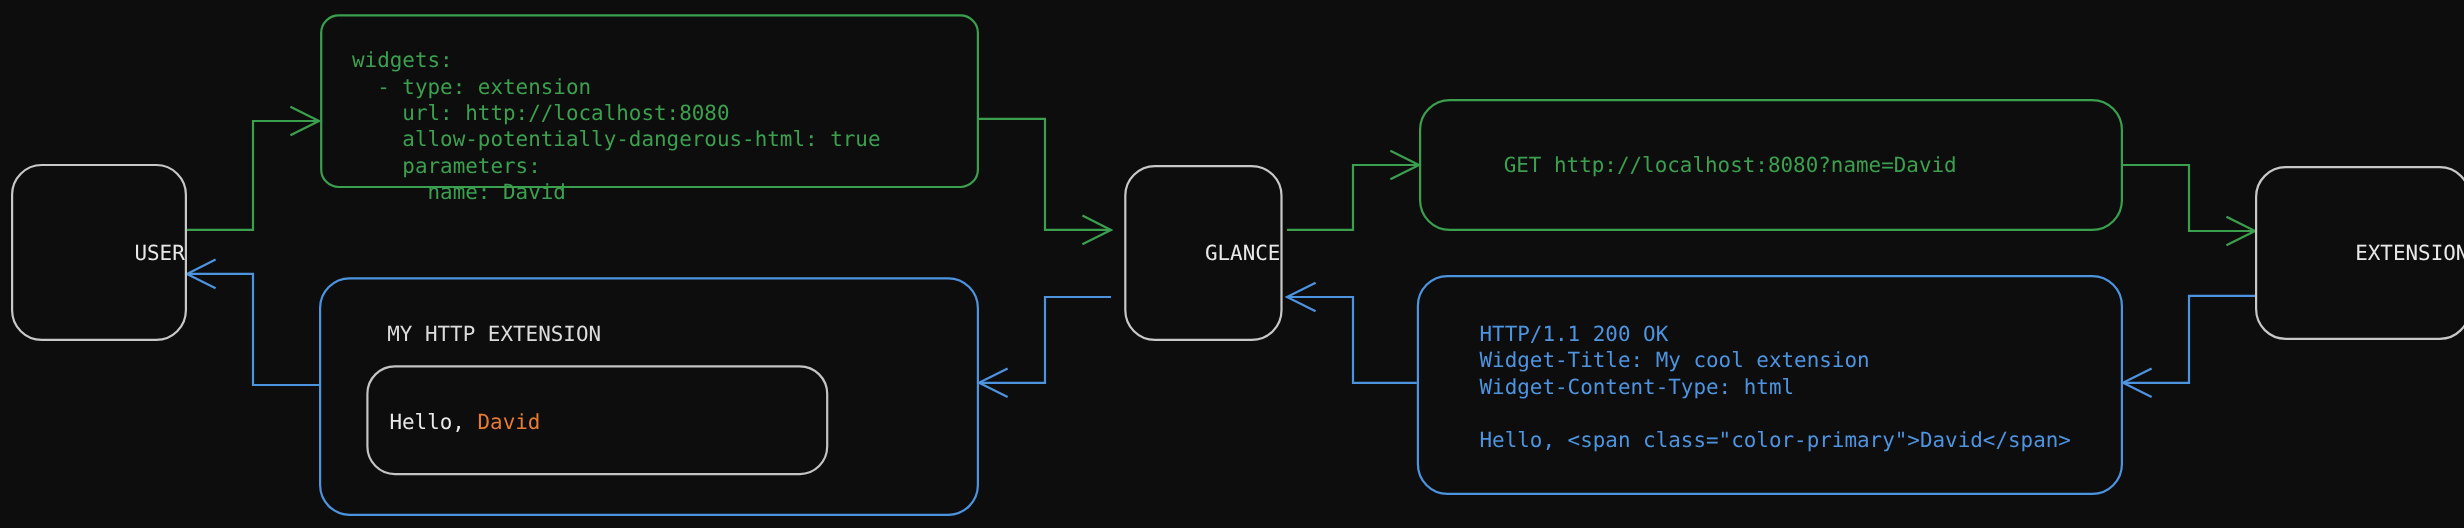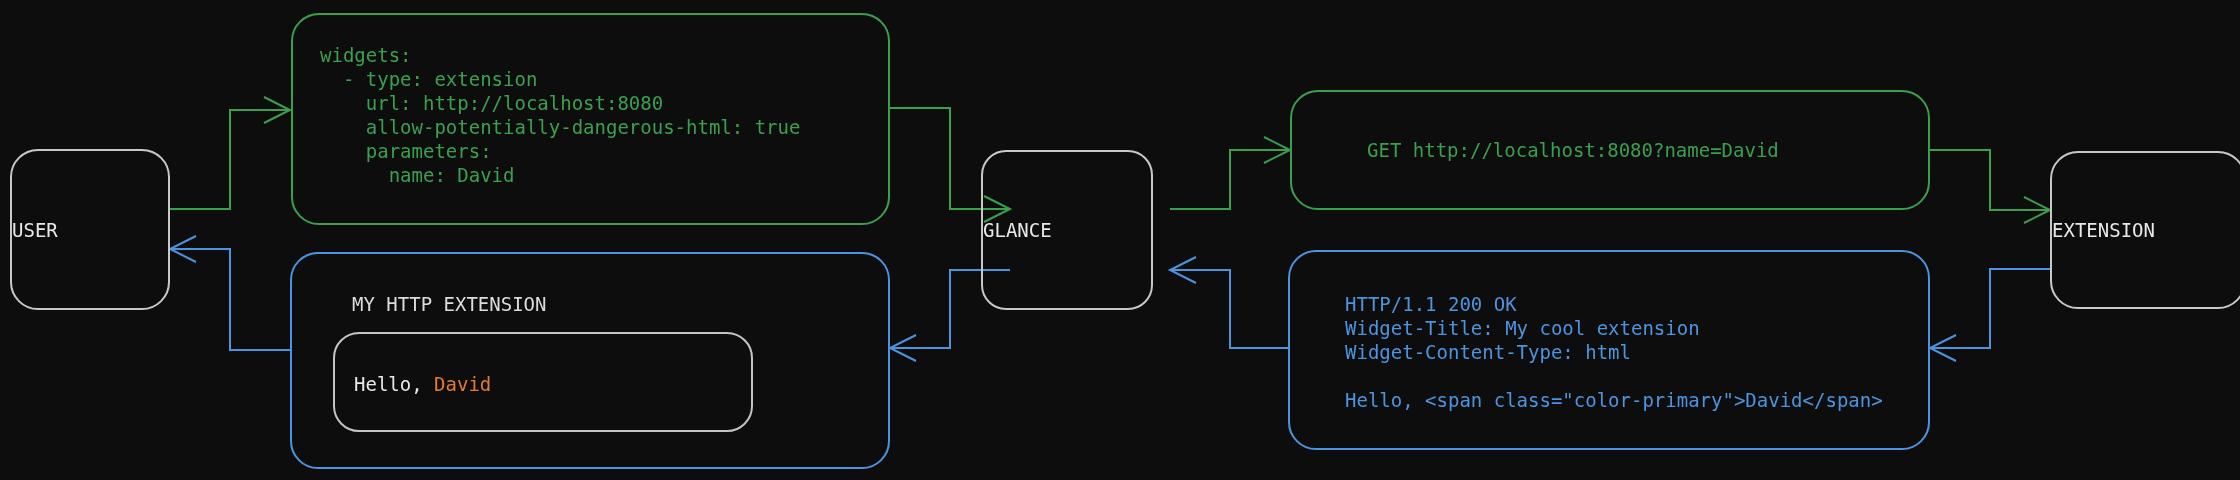--- a/index.html
+++ b/index.html
@@ -10,28 +10,28 @@
   .canvas{
     position:relative;width:2240px;height:480px;background:var(--bg);
     font-family:"DejaVu Sans Mono","Liberation Mono",monospace;
     font-size:19px;line-height:24px;overflow:hidden;
   }
   .connectors{position:absolute;left:0;top:0;}
   .connectors path{fill:none;stroke-width:2px;}
   .connectors .g{stroke:var(--green);}
   .connectors .b{stroke:var(--blue);}
   .box{position:absolute;box-sizing:border-box;border:2px solid;border-radius:28px;background:transparent;}
-  .node{border-color:var(--node-border);color:var(--node-text);display:flex;align-items:center;justify-content:flex-start;}
+  .node{border-color:var(--node-border);color:var(--node-text);display:flex;align-items:center;justify-content:flex-end;}
   .green-box{border-color:var(--green);color:var(--green);}
   .blue-box{border-color:var(--blue);color:var(--blue);}
   .mono-block{position:absolute;white-space:pre;margin:0;}
   #user-node{left:10px;top:149px;width:160px;height:161px;}
-  #glance-node{left:981px;top:150px;width:172px;height:160px;border-radius:25px;}
+  #glance-node{left:1022px;top:150px;width:144px;height:160px;}
   #extension-node{left:2050px;top:151px;width:196px;height:158px;}
-  #config-box{left:291px;top:13px;width:599px;height:212px;}
+  #config-box{left:291px;top:13px;width:599px;height:158px;border-radius:17px;}
   #config-text{left:27px;top:28px;}
   #request-box{left:1290px;top:90px;width:640px;height:120px;display:flex;align-items:center;padding-left:20px;}
   #request-text{position:static;padding-left:55px;}
   #response-box{left:1288px;top:250px;width:642px;height:200px;}
   #response-text{left:55px;top:40px;}
   #widget-box{left:290px;top:252px;width:600px;height:217px;}
   #widget-title{left:60px;top:38px;color:#DCDCDC;}
   #widget-inner-box{left:41px;top:78px;width:420px;height:100px;border-color:var(--inner-border);border-radius:26px;}
   #widget-hello{left:19px;top:38px;color:var(--node-text);}
   .accent-name{color:var(--orange);text-align:right;}

